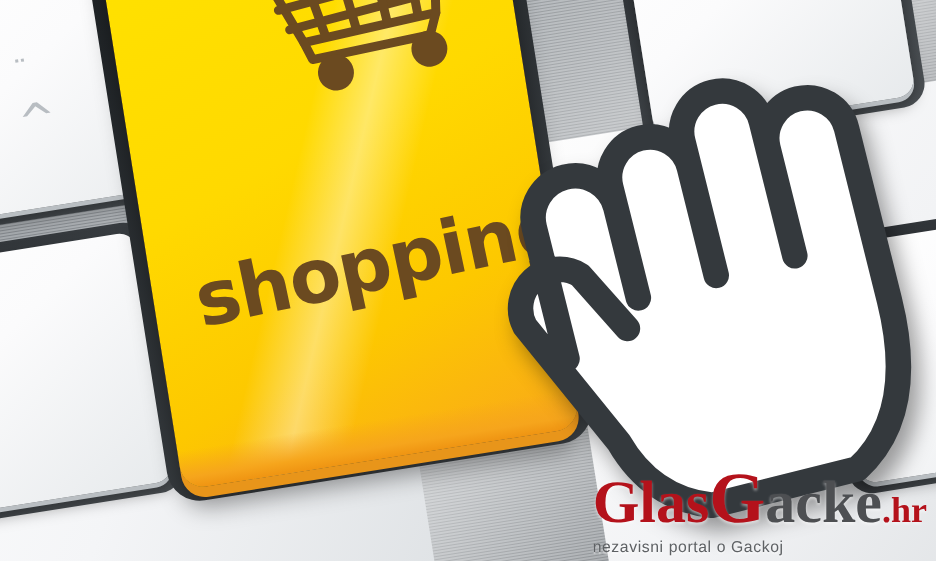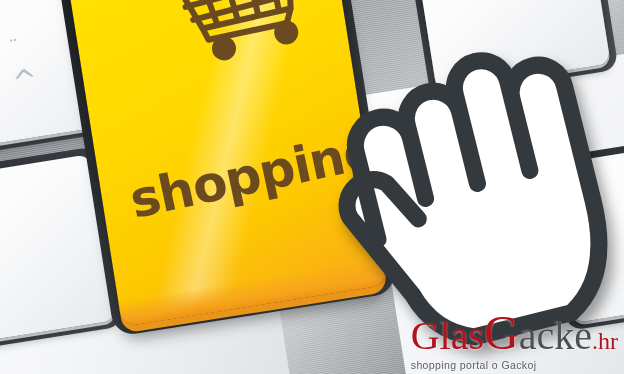--- a/index.html
+++ b/index.html
@@ -111,21 +111,21 @@
   }
   #cursor svg{width:100%;height:100%;display:block;}
 
   
   #watermark{
     position:absolute;right:6px;bottom:4px;text-align:left;
     line-height:1;user-select:none;
   }
   #watermark .logo{
     font-family:"Liberation Serif",serif;
-    font-size:40px;font-weight:400;white-space:nowrap;
+    font-size:40px;font-weight:700;white-space:nowrap;
     text-shadow:0 1px 2px rgba(255,255,255,.55);
   }
   #watermark .red{color:#b4121b;}
   #watermark .big{font-size:48px;color:#b4121b;}
   #watermark .gray{color:#4d4f52;}
   #watermark .tld{font-size:24px;color:#b4121b;}
   #watermark .tag{
     margin-top:3px;font-family:"Liberation Sans",sans-serif;
     font-size:10.5px;color:#5e6164;letter-spacing:.4px;white-space:nowrap;
     text-shadow:0 1px 1px rgba(255,255,255,.6);
@@ -217,16 +217,16 @@
                  a26 26 0 0 1 44 -24
                  L102 186"></path>
       </g>
     </svg>
   </div>
 
   <div id="watermark">
     <div class="logo">
       <span class="red">Glas</span><span class="big">G</span><span class="gray">acke</span><span class="tld">.hr</span>
     </div>
-    <div class="tag">shopping portal o Gackoj</div>
+    <div class="tag">nezavisni portal o Gackoj</div>
   </div>
 
 </div>
 
 </body></html>

